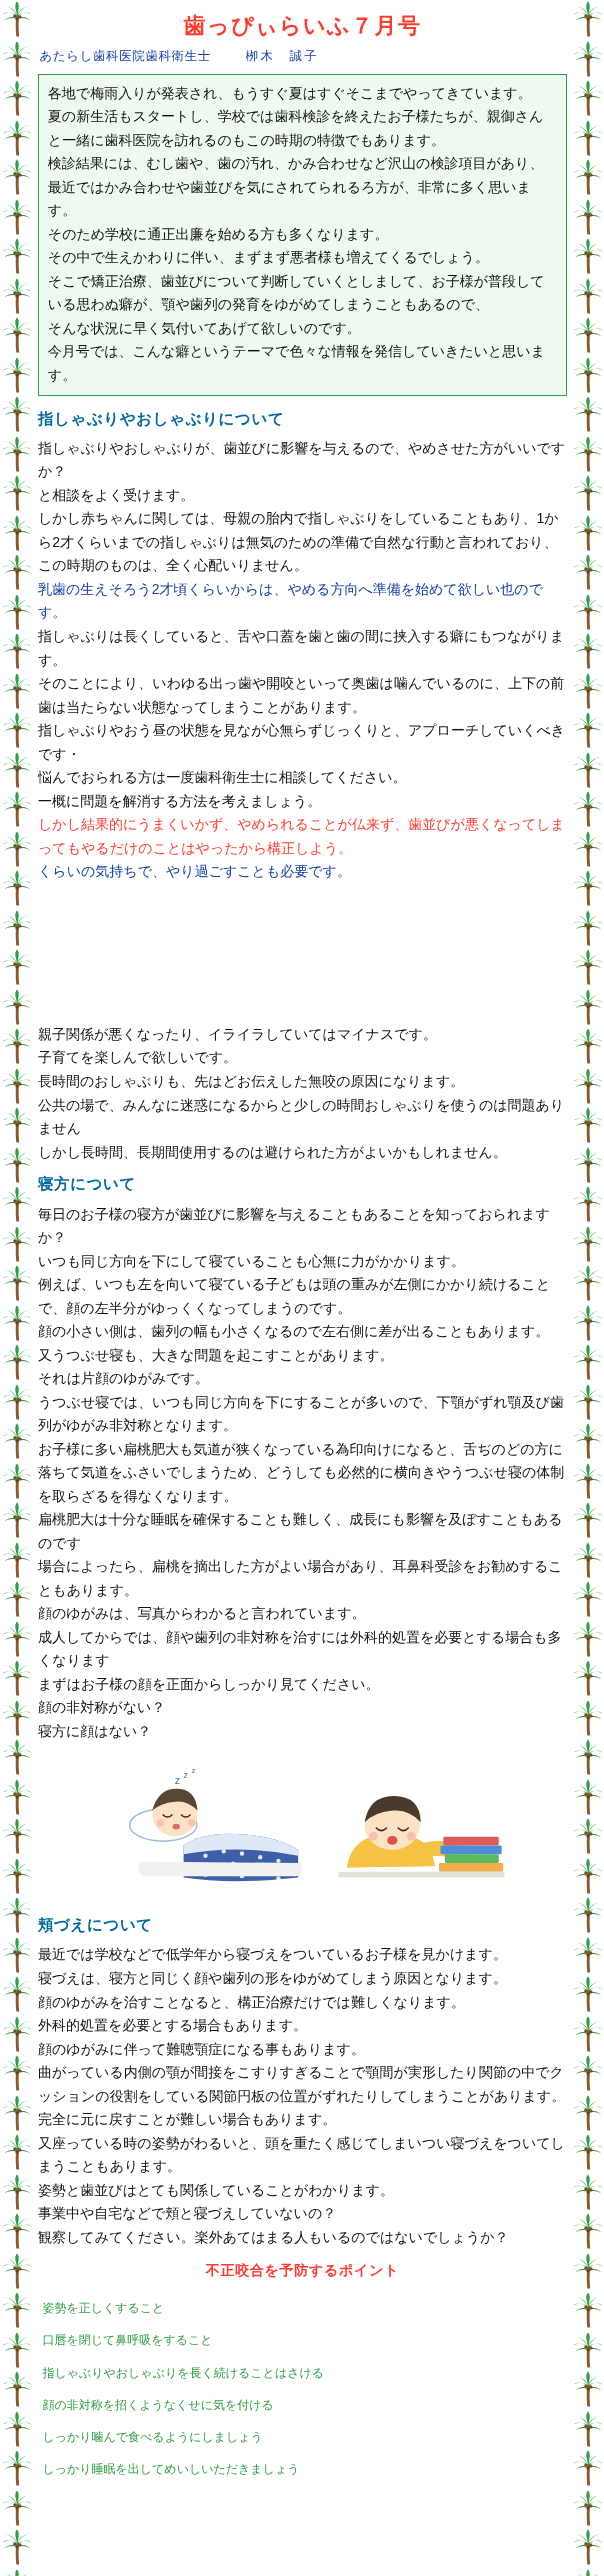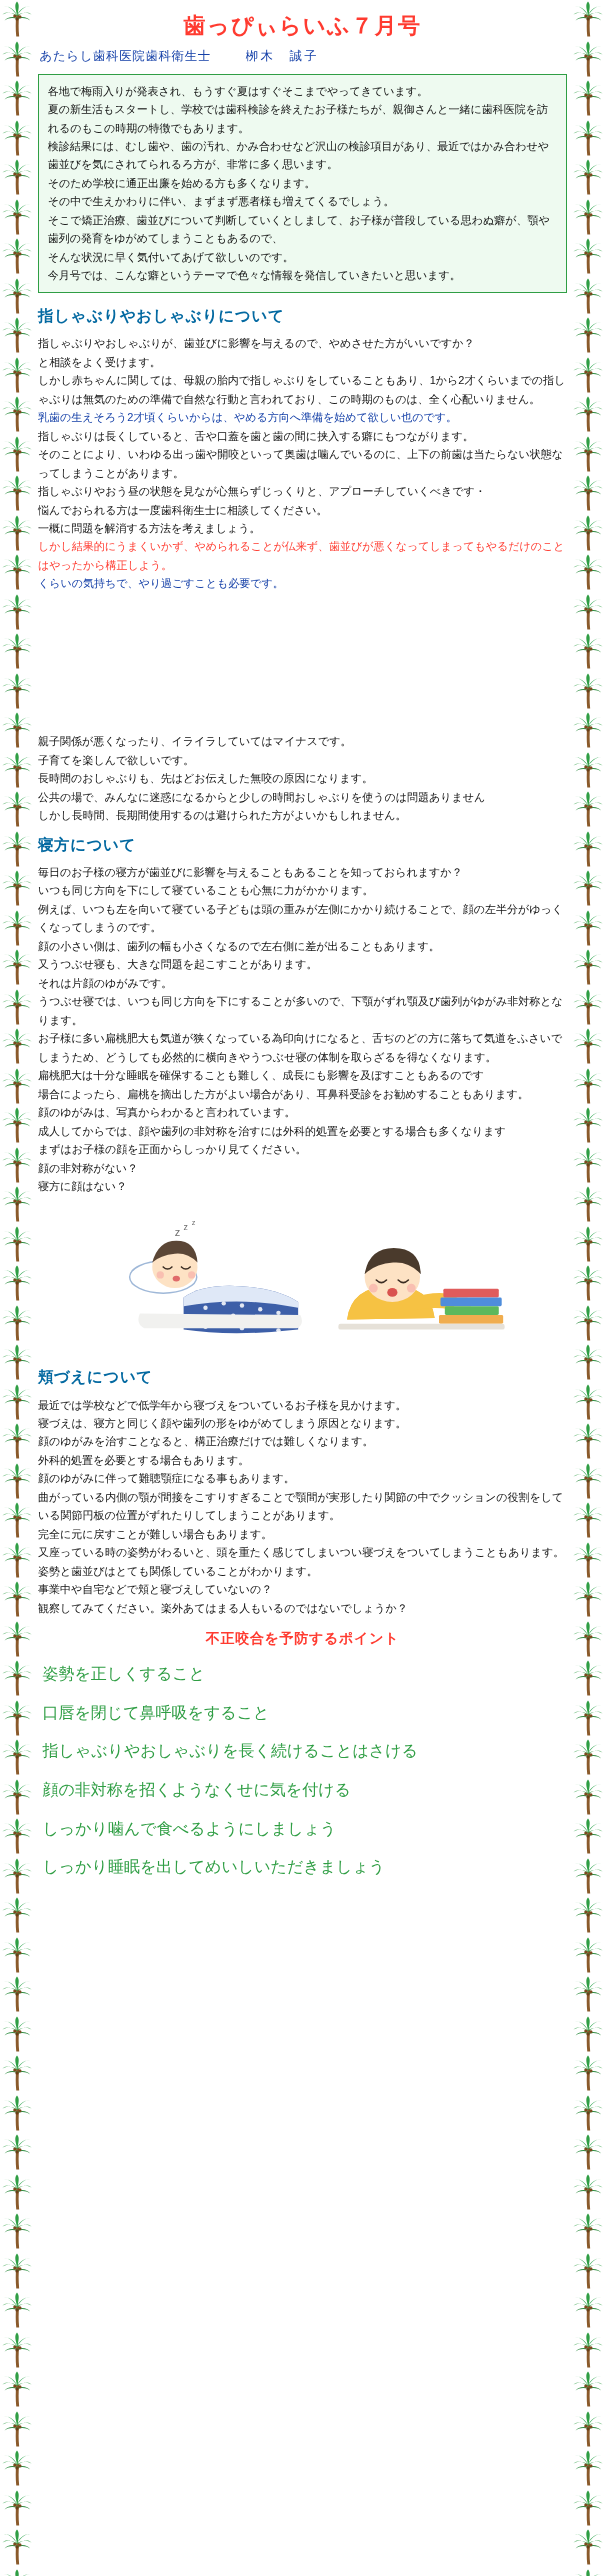--- a/index.html
+++ b/index.html
@@ -79,21 +79,21 @@
   .section { margin-bottom: 7.3px; }
   h2.sec-head {
     color: #0369a1;
     font-size: 15.4px;
     font-weight: bold;
     margin: 10.2px 0 7.3px 0;
     letter-spacing: 0.7px;
   }
   p.body-line {
     margin: 0;
-    font-size: 11px;
+    font-size: 14px;
     line-height: 1.68;
     color: #111111;
   }
   p.body-line.blue { color: #1540a8; }
   p.body-line.red { color: #ff3b30; }
   .spacer-md { height: 19px; }
   .spacer-lg { height: 44px; }
   .spacer-xl { height: 88px; }
   
   .illus {
@@ -104,26 +104,26 @@
     margin: 10.2px 0 4.4px 0;
     height: 128px;
   }
   .illus svg { display: block; }
   
   h3.points-head {
     text-align: center;
     color: #ff3b30;
     font-size: 14px;
     font-weight: bold;
-    margin: 13px 0 13px 0;
+    margin: 13px 0 19px 0;
     letter-spacing: 0.7px;
   }
   p.point {
     color: #2f9e44;
-    font-size: 16px;
+    font-size: 12px;
     line-height: 1.6;
     margin: 0 0 13px 4.4px;
     font-weight: normal;
   }
 </style>
 </head>
 <body>
 
 <div class="page">
 

